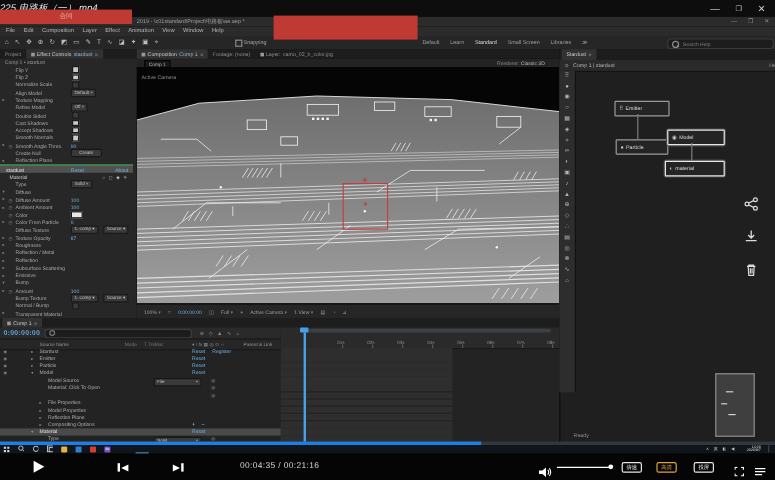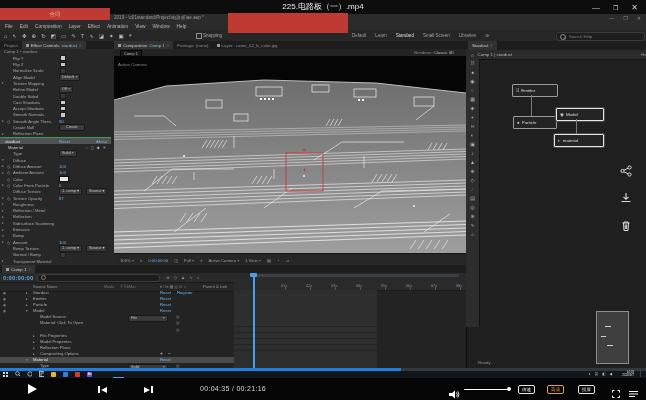--- a/index.html
+++ b/index.html
@@ -3,22 +3,22 @@
 <meta charset="utf-8">
 <style>
   html,body{margin:0;padding:0;background:#000;}
   #stage{position:relative;width:646px;height:400px;background:#000;overflow:hidden;
          font-family:"Liberation Sans","DejaVu Sans",sans-serif;cursor:default;}
   .r{position:absolute;}
   .txt{white-space:nowrap;}
 
   
   #player-titlebar{left:0;top:0;width:646px;height:14px;background:#0d0d0d;}
-  #player-title{left:0;top:0;width:100%;height:14px;line-height:14px;text-align:center;
-                font-size:8px;color:#e9e9e9;}
+  #player-title{left:0;top:0;width:100%;height:14px;line-height:14px;
+                font-size:8px;color:#e9e9e9;font-style:italic;}
   .wctl{display:flex;gap:13px;right:8px;top:0;height:14px;align-items:center;color:#cfcfcf;font-size:8px;}
   .wctl span{cursor:pointer;}
 
   
   #ae-titlebar{left:0;top:14px;width:646px;height:8px;background:#2b2b2b;}
   #ae-title{left:114px;top:14px;height:8px;line-height:8px;font-size:4.6px;color:#9d9d9d;}
   #ae-wctl{right:5px;top:14px;height:8px;display:flex;gap:9px;align-items:center;color:#8f8f8f;font-size:5px;}
   #ae-menubar{left:0;top:22px;width:646px;height:8px;background:#2b2b2b;border-bottom:1px solid #1c1c1c;
               display:flex;align-items:center;padding-left:5px;gap:7px;}
   #ae-menubar span{font-size:4.8px;color:#b7b7b7;}

